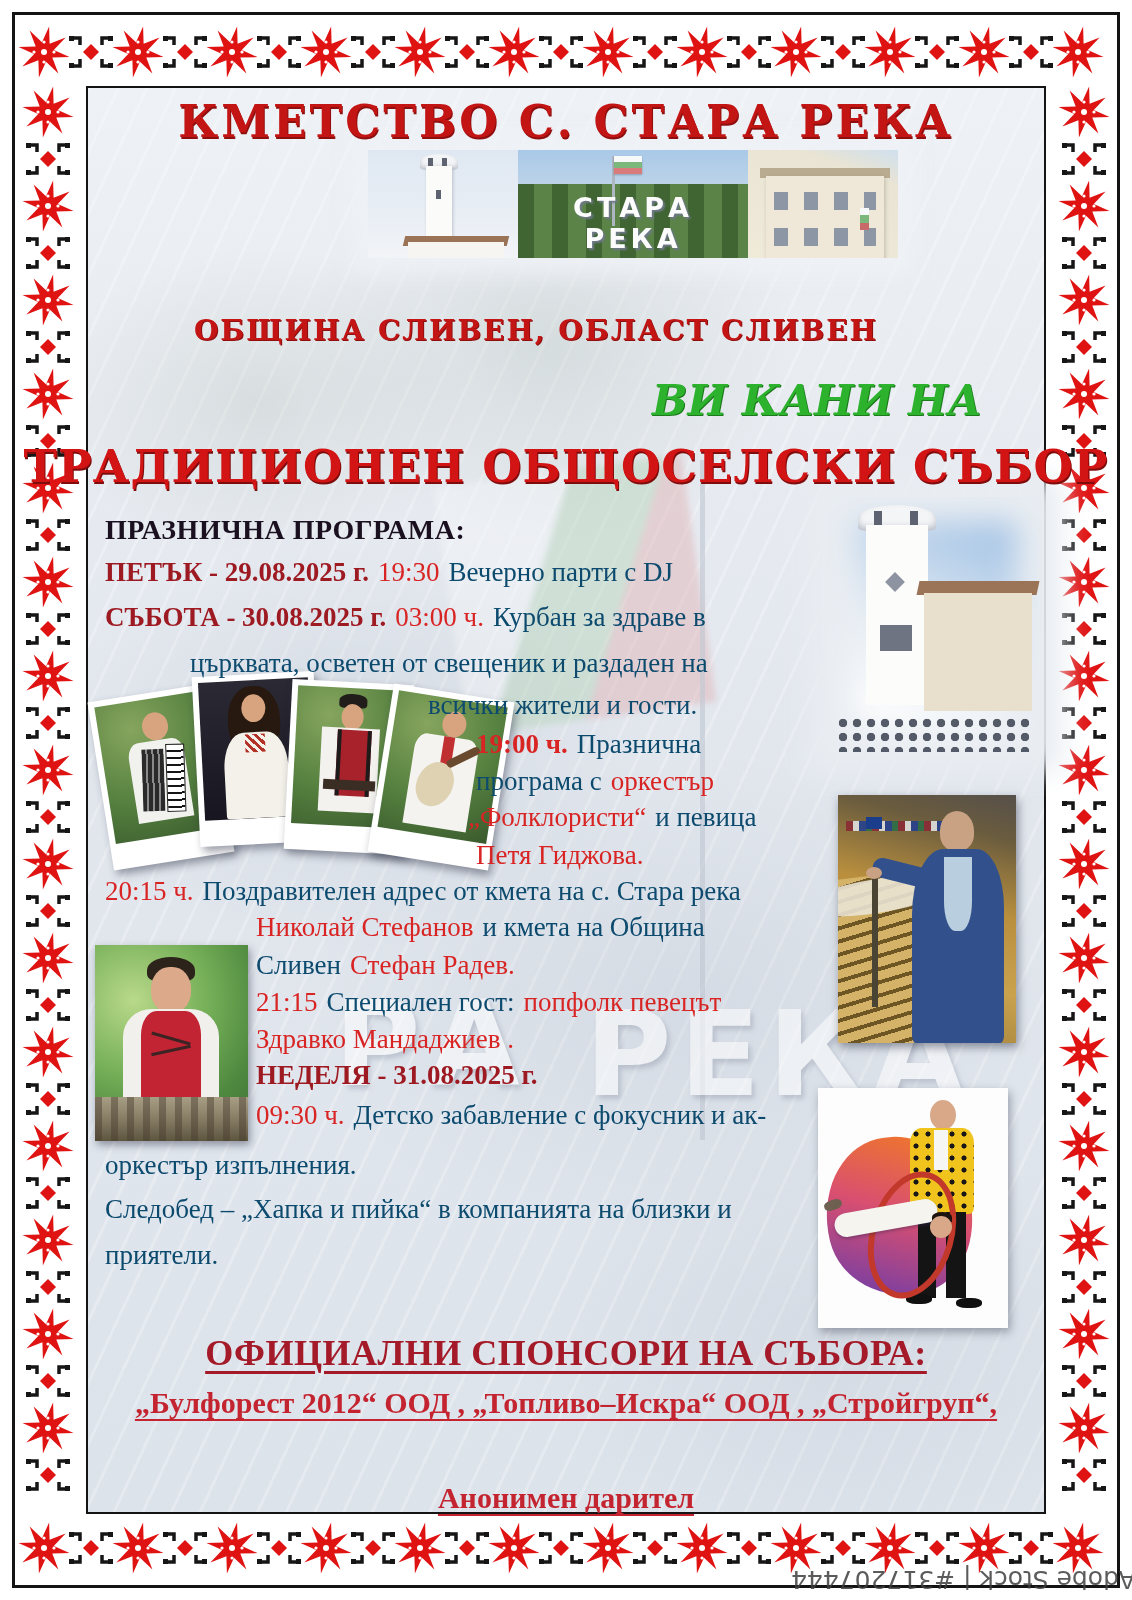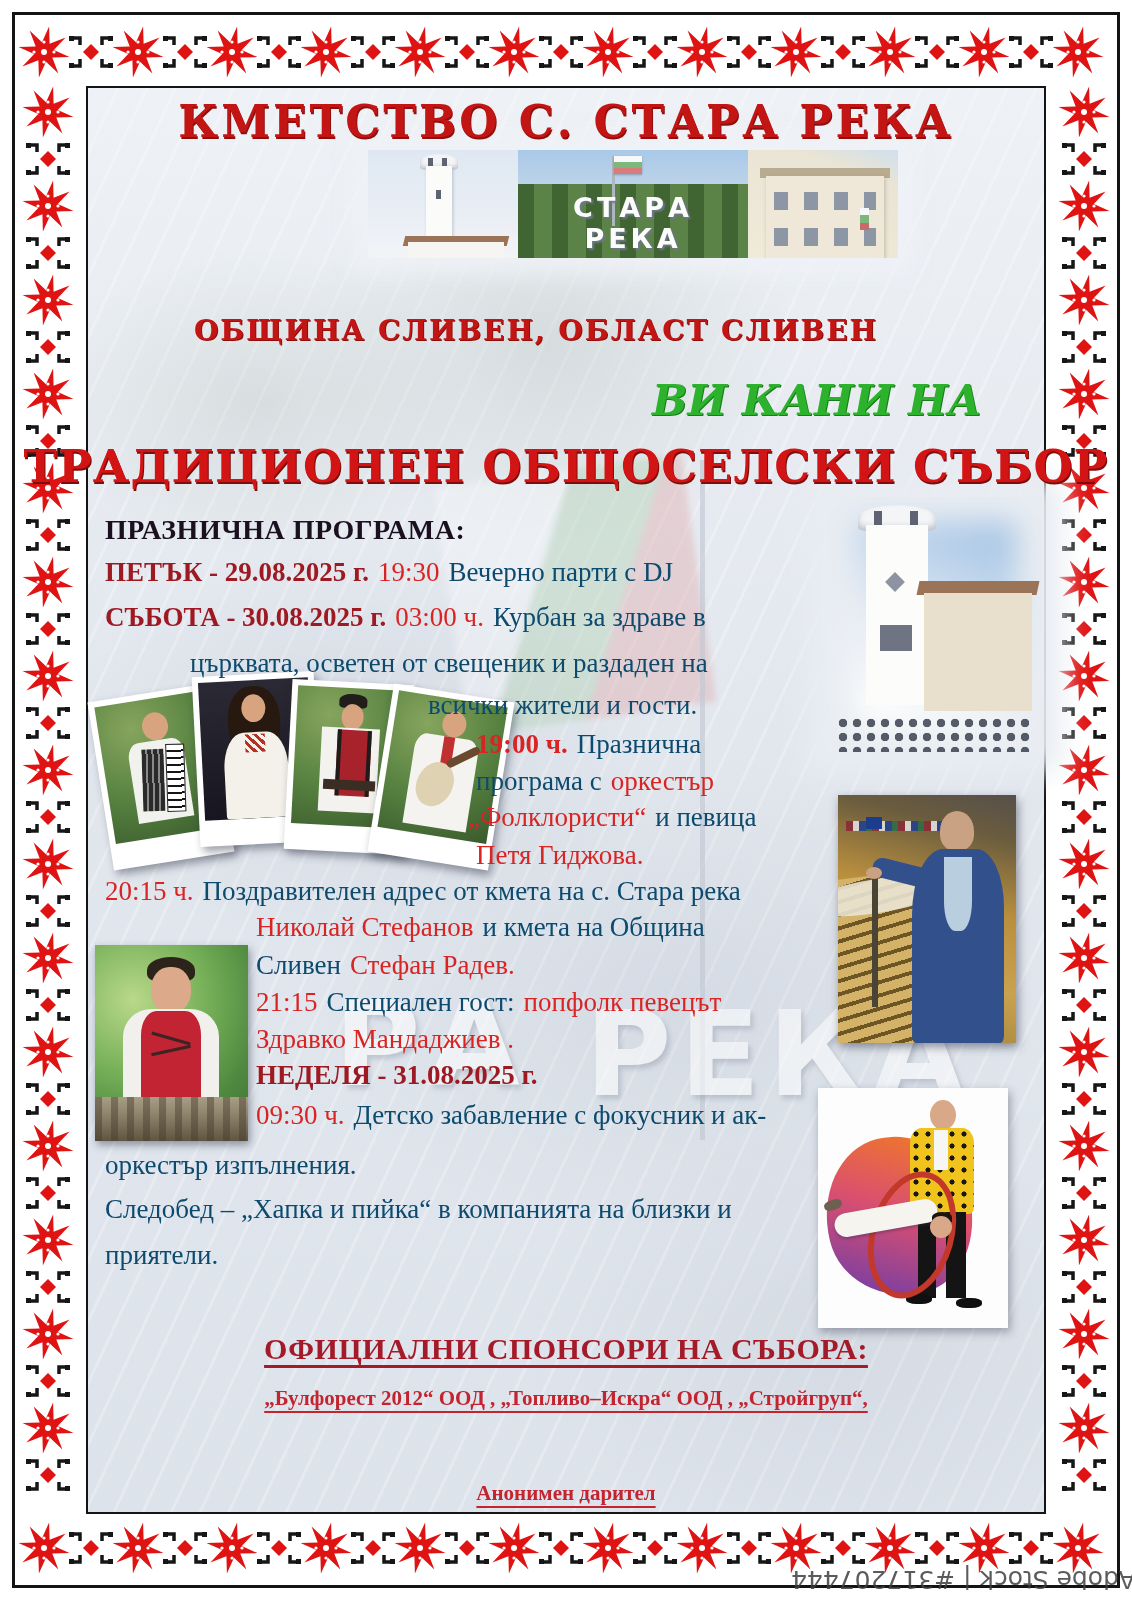--- a/index.html
+++ b/index.html
@@ -46,23 +46,23 @@
   .pl{position:absolute;z-index:10;font-size:27px;white-space:nowrap;}
   .pl span{margin-right:9px;}
   .pl span:last-child{margin-right:0;}
   .cdr{color:#9e1a22;font-weight:bold;}
   .cr{color:#d92424;}
   .crb{color:#d92424;font-weight:bold;}
   .cb{color:#0c4a6e;}
   
   .sp{position:absolute;left:90px;right:90px;text-align:center;z-index:10;white-space:nowrap;
       text-underline-offset:6px;}
-  .sp-h{top:1332px;font-weight:bold;font-size:30px;color:#a41a28;text-decoration:underline;
+  .sp-h{top:1332px;font-weight:bold;font-size:36px;color:#a41a28;text-decoration:underline;
       text-decoration-thickness:2.5px;letter-spacing:.5px;}
-  .sp-l{font-weight:bold;font-size:21px;color:#c3242f;text-decoration:underline;
+  .sp-l{font-weight:bold;font-size:30px;color:#c3242f;text-decoration:underline;
       text-decoration-thickness:2px;}
   
   .collage{position:absolute;left:368px;top:150px;width:530px;height:108px;z-index:5;display:flex;
       box-shadow:0 0 22px 16px rgba(238,241,246,.95), inset 0 0 18px 10px rgba(238,241,246,.8);}
   .cpanel{position:relative;height:100%;overflow:hidden;}
   .cp1{width:150px;background:linear-gradient(180deg,#dfe8f2 0%,#e9eef5 60%,#f2f4f7 100%);}
   .cp1 .tower{position:absolute;left:58px;top:16px;width:26px;height:92px;background:#fbfbfa;
       box-shadow:1px 2px 3px rgba(120,130,145,.4);}
   .cp1 .cap{position:absolute;left:52px;top:4px;width:38px;height:16px;background:#f3f4f6;
       border-radius:50% 50% 15% 15%;box-shadow:inset 0 -3px 4px rgba(120,130,150,.4);}

